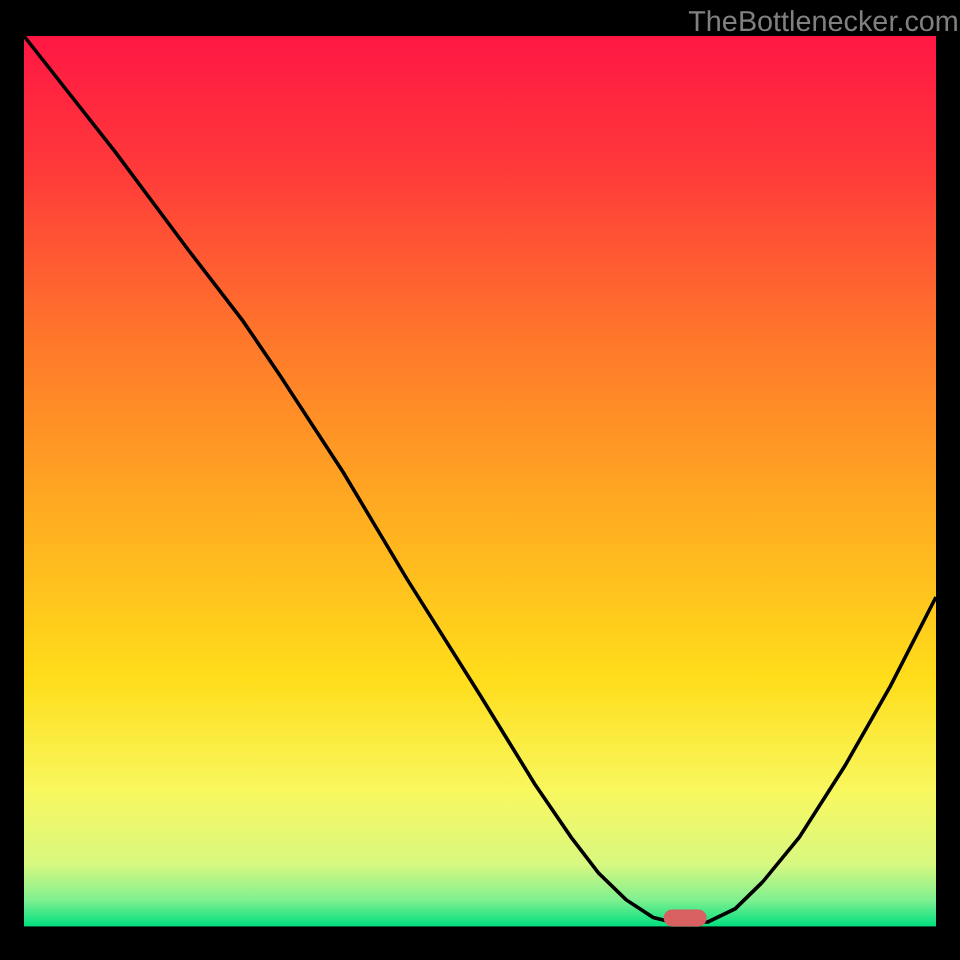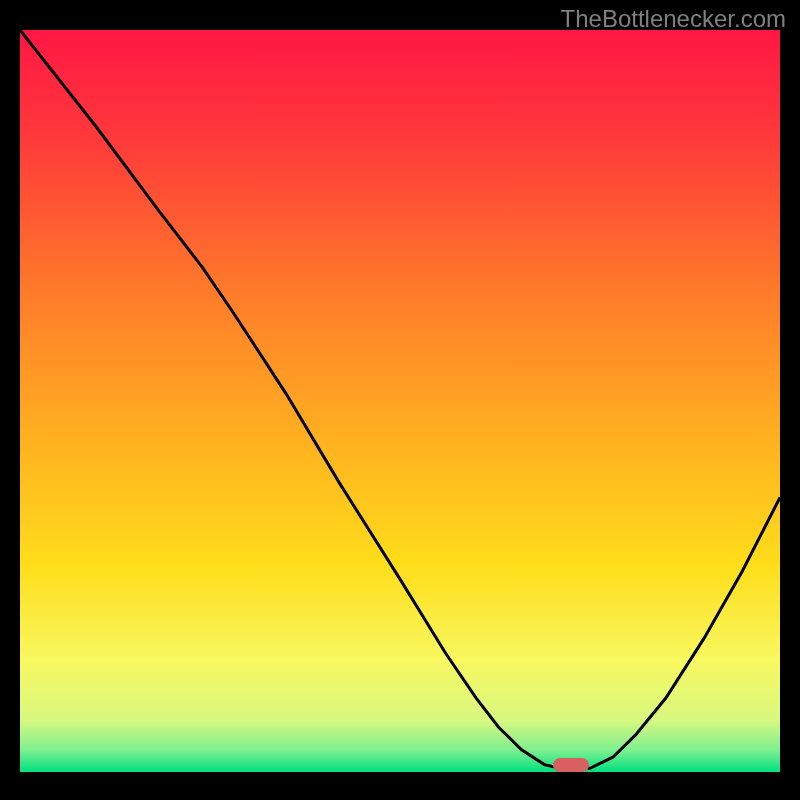--- a/index.html
+++ b/index.html
@@ -14,21 +14,21 @@
   .chart-container {
     position: absolute;
     top: 0;
     left: 0;
     width: 800px;
     height: 800px;
   }
   .watermark {
     position: absolute;
     top: 5px;
-    right: 14px;
+    right: 1px;
     color: #808080;
     font-size: 24px;
     font-weight: normal;
     z-index: 10;
   }
 </style>
 </head>
 <body>
 
 <div class="chart-container">

